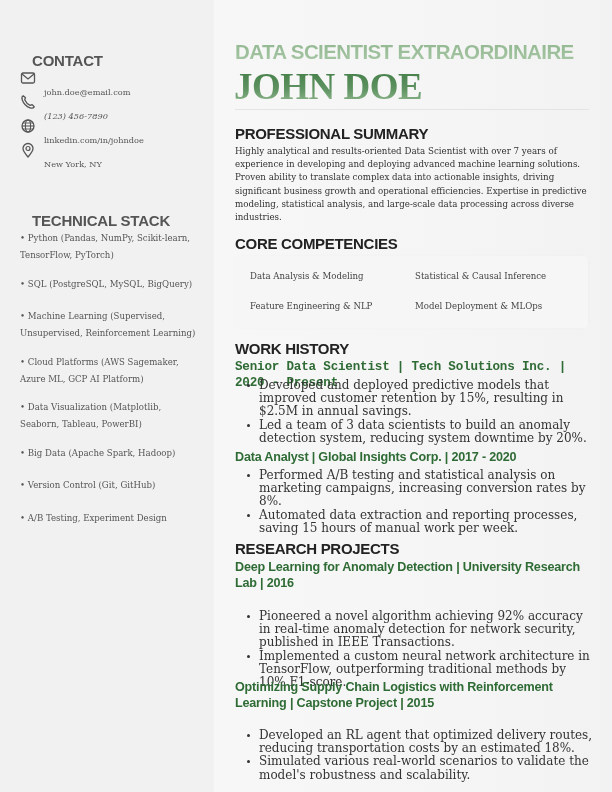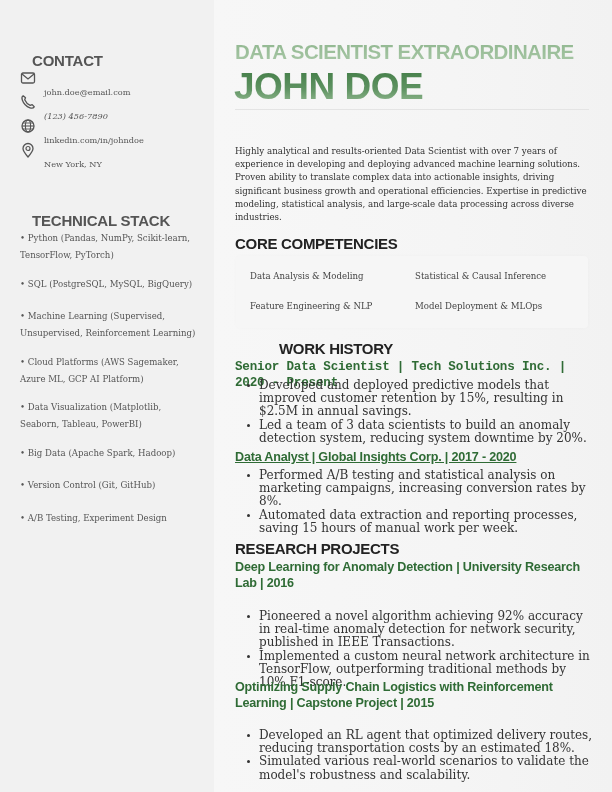--- a/index.html
+++ b/index.html
@@ -245,41 +245,42 @@
     <div class="stack-item" style="top:308px;">• Machine Learning (Supervised, Unsupervised, Reinforcement Learning)</div>
     <div class="stack-item" style="top:354px;">• Cloud Platforms (AWS Sagemaker, Azure ML, GCP AI Platform)</div>
     <div class="stack-item" style="top:399px;">• Data Visualization (Matplotlib, Seaborn, Tableau, PowerBI)</div>
     <div class="stack-item" style="top:445px;">• Big Data (Apache Spark, Hadoop)</div>
     <div class="stack-item" style="top:477px;">• Version Control (Git, GitHub)</div>
     <div class="stack-item" style="top:510px;">• A/B Testing, Experiment Design</div>
   </aside>
 
   <main class="main">
     <div class="title-sub">DATA SCIENTIST EXTRAORDINAIRE</div>
-    <h1 class="name" style="margin:0;">JOHN DOE</h1>
+    <h1 class="name" style="margin:0;font-family:Liberation Serif, serif;">JOHN DOE</h1>
     <div class="header-rule"></div>
 
+    <h2 class="sec-heading" style="top:125px;">PROFESSIONAL SUMMARY</h2>
     <p class="summary" style="margin:0;">Highly analytical and results-oriented Data Scientist with over 7 years of experience in developing and deploying advanced machine learning solutions. Proven ability to translate complex data into actionable insights, driving significant business growth and operational efficiencies. Expertise in predictive modeling, statistical analysis, and large-scale data processing across diverse industries.</p>
 
     <h2 class="sec-heading" style="top:235px;">CORE COMPETENCIES</h2>
     <div class="comp-box">
       <span class="comp-item" style="left:14px; top:15px;">Data Analysis &amp; Modeling</span>
       <span class="comp-item" style="left:179px; top:15px;">Statistical &amp; Causal Inference</span>
       <span class="comp-item" style="left:14px; top:45px;">Feature Engineering &amp; NLP</span>
       <span class="comp-item" style="left:179px; top:45px;">Model Deployment &amp; MLOps</span>
     </div>
 
-    <h2 class="sec-heading" style="top:340px;margin-left:44px;">WORK HISTORY</h2>
+    <h2 class="sec-heading" style="top:340px;">WORK HISTORY</h2>
     <div class="job-title" style="top:359px;font-family:Liberation Mono, monospace;">Senior Data Scientist | Tech Solutions Inc. | 2020 - Present</div>
     <ul class="bullets" style="top:379px;">
       <li>Developed and deployed predictive models that improved customer retention by 15%, resulting in $2.5M in annual savings.</li>
       <li>Led a team of 3 data scientists to build an anomaly detection system, reducing system downtime by 20%.</li>
     </ul>
 
-    <div class="job-title" style="top:449px;text-decoration:underline;">Data Analyst | Global Insights Corp. | 2017 - 2020</div>
+    <div class="job-title" style="top:449px;">Data Analyst | Global Insights Corp. | 2017 - 2020</div>
     <ul class="bullets" style="top:469px;">
       <li>Performed A/B testing and statistical analysis on marketing campaigns, increasing conversion rates by 8%.</li>
       <li>Automated data extraction and reporting processes, saving 15 hours of manual work per week.</li>
     </ul>
 
     <h2 class="sec-heading" style="top:540px;">RESEARCH PROJECTS</h2>
     <div class="job-title" style="top:559px;">Deep Learning for Anomaly Detection | University Research Lab | 2016</div>
     <ul class="bullets" style="top:610px;">
       <li>Pioneered a novel algorithm achieving 92% accuracy in real-time anomaly detection for network security, published in IEEE Transactions.</li>
       <li>Implemented a custom neural network architecture in TensorFlow, outperforming traditional methods by 10% F1-score.</li>

